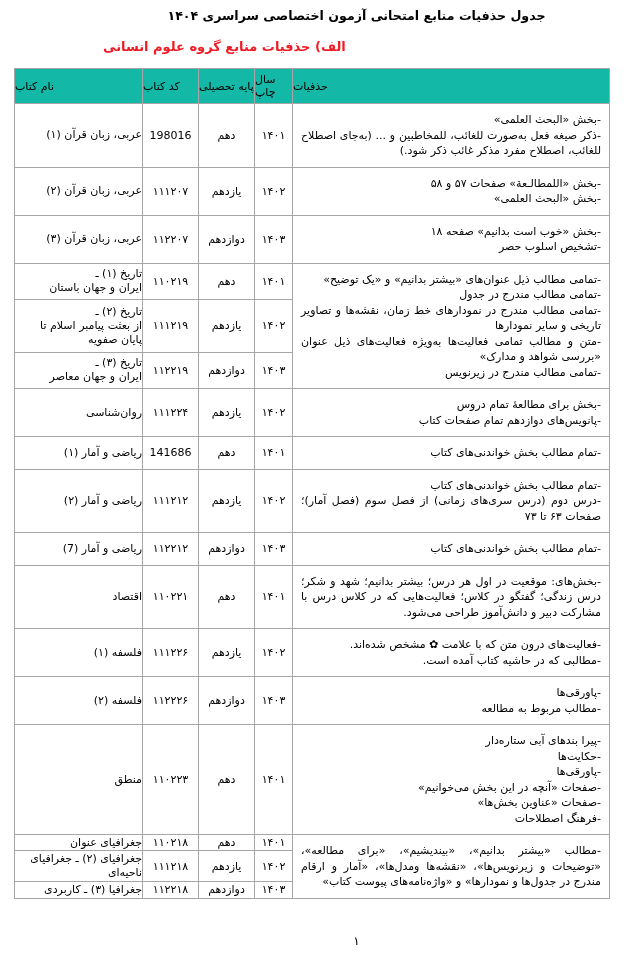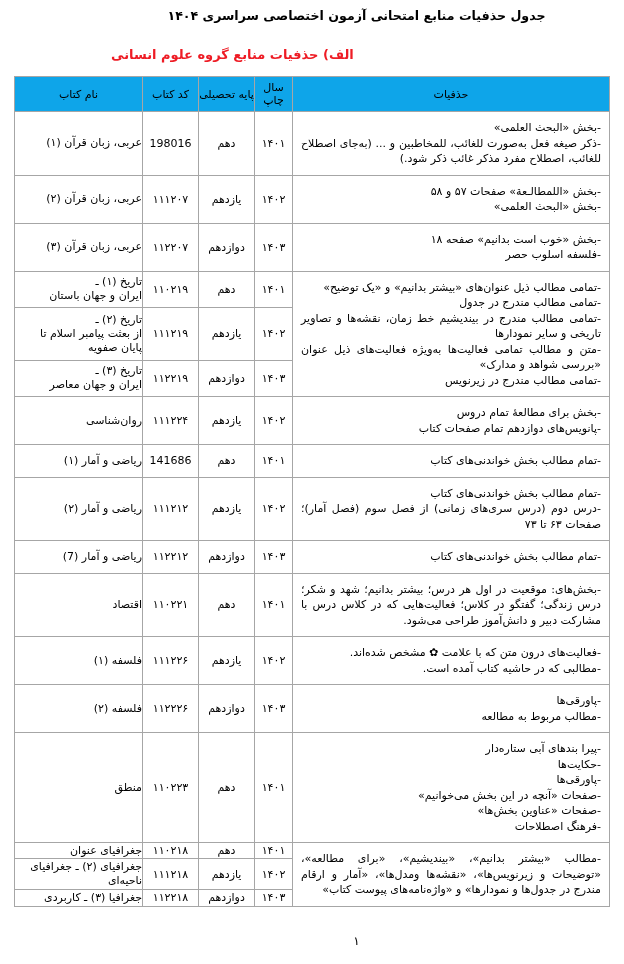--- a/index.html
+++ b/index.html
@@ -32,21 +32,21 @@
     padding-top: 8px;
     line-height: 16px;
     color: #000;
   }
 
   .section-title {
     text-align: left;
     font-weight: bold;
     font-size: 13px;
     color: #ee1c25;
-    margin: 8px;
+    margin: 0;
     padding-top: 14px;
     padding-left: 14px;
     line-height: 18px;
     direction: rtl;
   }
   .section-title-inner {
     display: inline-block;
   }
 
   .table-wrap {
@@ -61,24 +61,24 @@
     border: 1.5px solid #808080;
   }
   table.main th, table.main td {
     border: 1px solid #a6a6a6;
     padding: 0;
     vertical-align: middle;
     font-size: 11px;
   }
 
   thead th {
-    background: #0ea5e9;
+    background: #14b8a6;
     font-weight: normal;
     font-size: 11.5px;
-    text-align: center;
+    text-align: left;
     height: 34px;
     line-height: 13px;
     padding: 2px 3px;
     border-color: #9bbd7a;
   }
 
   col.c-name   { width: 128px; }
   col.c-code   { width: 56px;  }
   col.c-grade  { width: 56px;  }
   col.c-year   { width: 38px;  }
@@ -184,34 +184,34 @@
             </td>
             <td class="year">۱۴۰۲</td>
             <td class="grade">یازدهم</td>
             <td class="code">۱۱۱۲۰۷</td>
             <td class="name">عربی، زبان قرآن (۲)</td>
           </tr>
           <tr>
             <td class="del mid">
               <ul>
                 <li>بخش «خوب است بدانیم» صفحه ۱۸</li>
-                <li>فلسفه اسلوب حصر</li>
+                <li>تشخیص اسلوب حصر</li>
               </ul>
             </td>
             <td class="year">۱۴۰۳</td>
             <td class="grade">دوازدهم</td>
             <td class="code">۱۱۲۲۰۷</td>
             <td class="name">عربی، زبان قرآن (۳)</td>
           </tr>
           <tr class="grp-top">
             <td class="del mid" rowspan="3">
               <ul>
                 <li>تمامی مطالب ذیل عنوان‌های «بیشتر بدانیم» و «یک توضیح»</li>
                 <li>تمامی مطالب مندرج در جدول</li>
-                <li>تمامی مطالب مندرج در بیندیشیم خط زمان، نقشه‌ها و تصاویر تاریخی و سایر نمودارها</li>
+                <li>تمامی مطالب مندرج در نمودارهای خط زمان، نقشه‌ها و تصاویر تاریخی و سایر نمودارها</li>
                 <li>متن و مطالب تمامی فعالیت‌ها به‌ویژه فعالیت‌های ذیل عنوان «بررسی شواهد و مدارک»</li>
                 <li>تمامی مطالب مندرج در زیرنویس</li>
               </ul>
             </td>
             <td class="year">۱۴۰۱</td>
             <td class="grade">دهم</td>
             <td class="code">۱۱۰۲۱۹</td>
             <td class="name">تاریخ (۱) ـ<br>ایران و جهان باستان</td>
           </tr>
           <tr>

